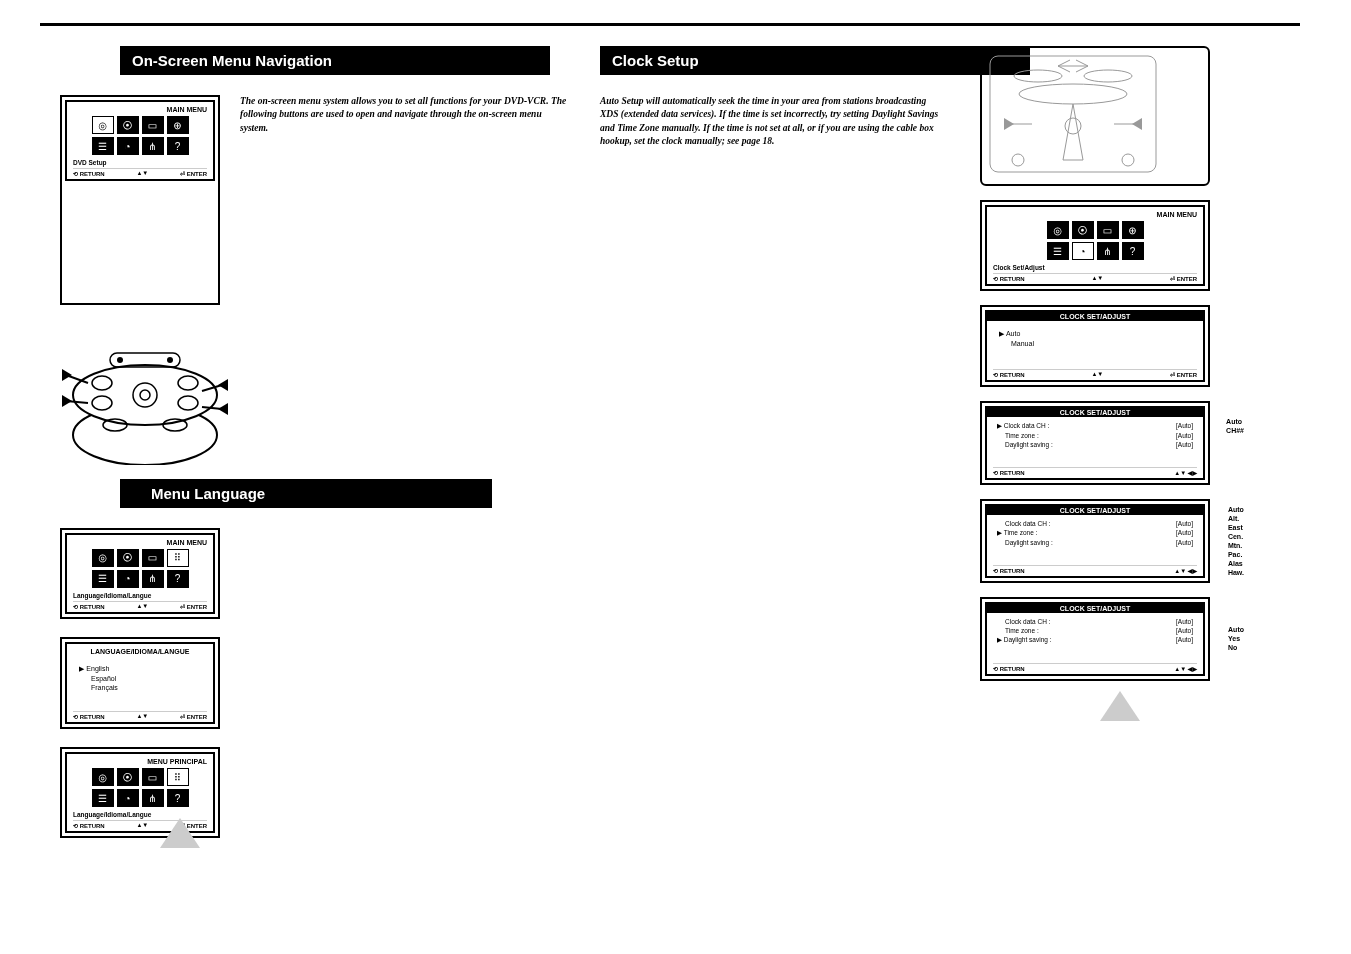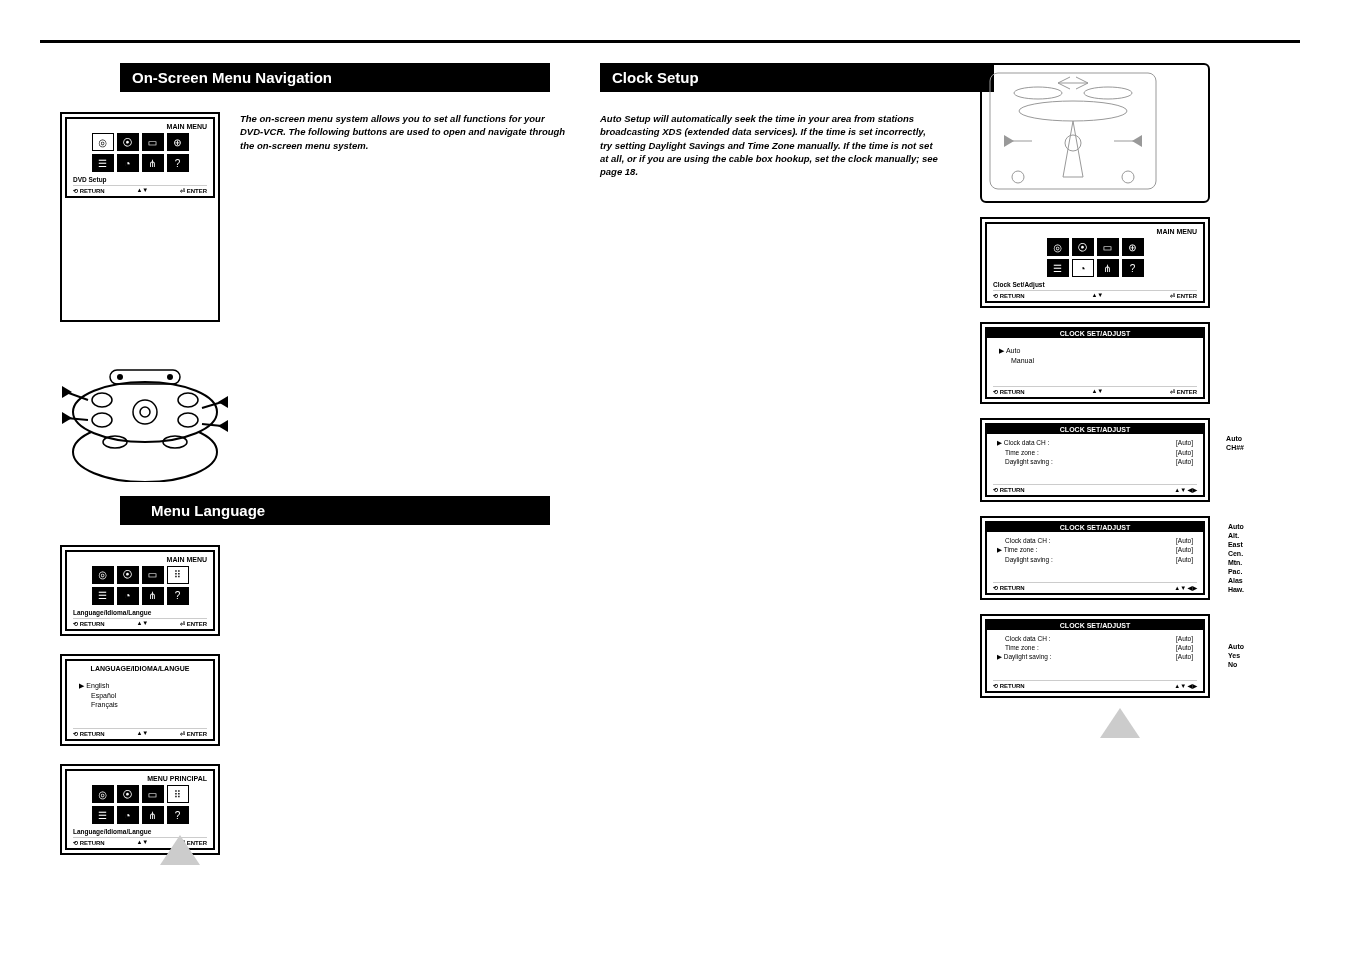--- a/index.html
+++ b/index.html
@@ -7,52 +7,53 @@
     margin: 0;
     font-family: Arial, Helvetica, sans-serif;
     background: #fff;
     width: 1351px;
     height: 954px;
     position: relative;
     color: #000;
   }
   .page {
     position: absolute;
-    top: 40px;
+    top: 23px;
     display: flex;
     flex-direction: column;
   }
   .page-left {
     left: 40px;
     width: 600px;
     border-top: 3px solid #000;
   }
   .page-right {
     left: 580px;
     width: 720px;
     border-top: 3px solid #000;
   }
   .section-header {
     background: #000;
     color: #fff;
     font-weight: bold;
     font-size: 15px;
     padding: 6px 12px;
-    width: 394px;
+    width: 430px;
     margin-left: 80px;
     margin-top: 20px;
   }
   .section-header.wide { width: 430px; }
   .intro-text {
     font-style: italic;
     font-weight: bold;
     font-size: 9.5px;
     line-height: 1.4;
     width: 330px;
     margin-top: 20px;
+    font-family: Liberation Serif, serif;
   }
   .row {
     display: flex;
     gap: 20px;
     margin-left: 20px;
     margin-top: 20px;
   }
   .osd-box {
     width: 160px;
     border: 2px solid #000;
@@ -213,21 +214,21 @@
       <path d="M 2 44 L 12 50 L 2 56 Z" fill="#000"></path>
       <path d="M 6 76 L 28 78" stroke="#000" stroke-width="2" fill="none"></path>
       <path d="M 2 70 L 12 76 L 2 82 Z" fill="#000"></path>
       <path d="M 162 60 L 142 66" stroke="#000" stroke-width="2" fill="none"></path>
       <path d="M 168 54 L 158 60 L 168 66 Z" fill="#000"></path>
       <path d="M 162 84 L 142 82" stroke="#000" stroke-width="2" fill="none"></path>
       <path d="M 168 78 L 158 84 L 168 90 Z" fill="#000"></path>
     </svg>
   </div>
 
-  <div class="section-header" style="margin-top:10px; width:430px;padding-left:31px;">Menu Language</div>
+  <div class="section-header" style="margin-top:10px; width:372px;padding-left:31px;">Menu Language</div>
 
   <div class="row">
     <div class="left-osd-stack" style="margin:0;">
 
       <div style="border:2px solid #000; padding:3px;">
         <div class="osd-box small">
           <div class="osd-title">MAIN MENU</div>
           <div class="icon-grid">
             <div class="icon-cell">◎</div>
             <div class="icon-cell">⦿</div>

